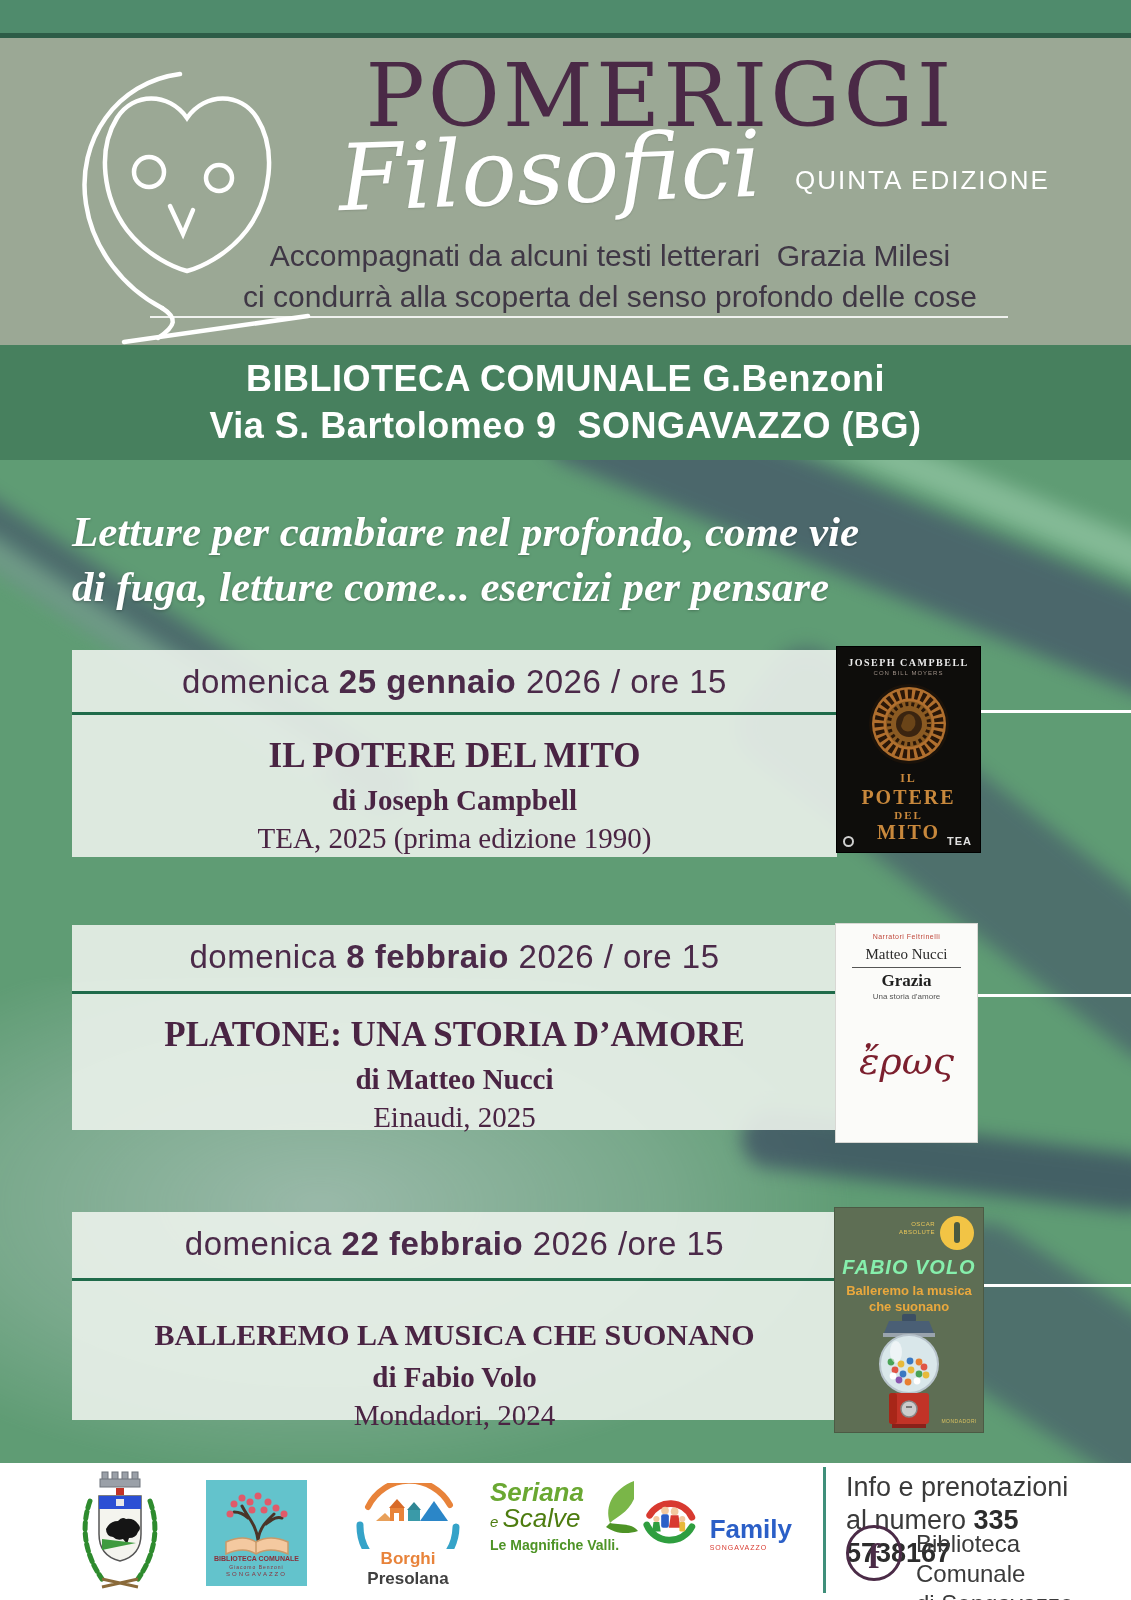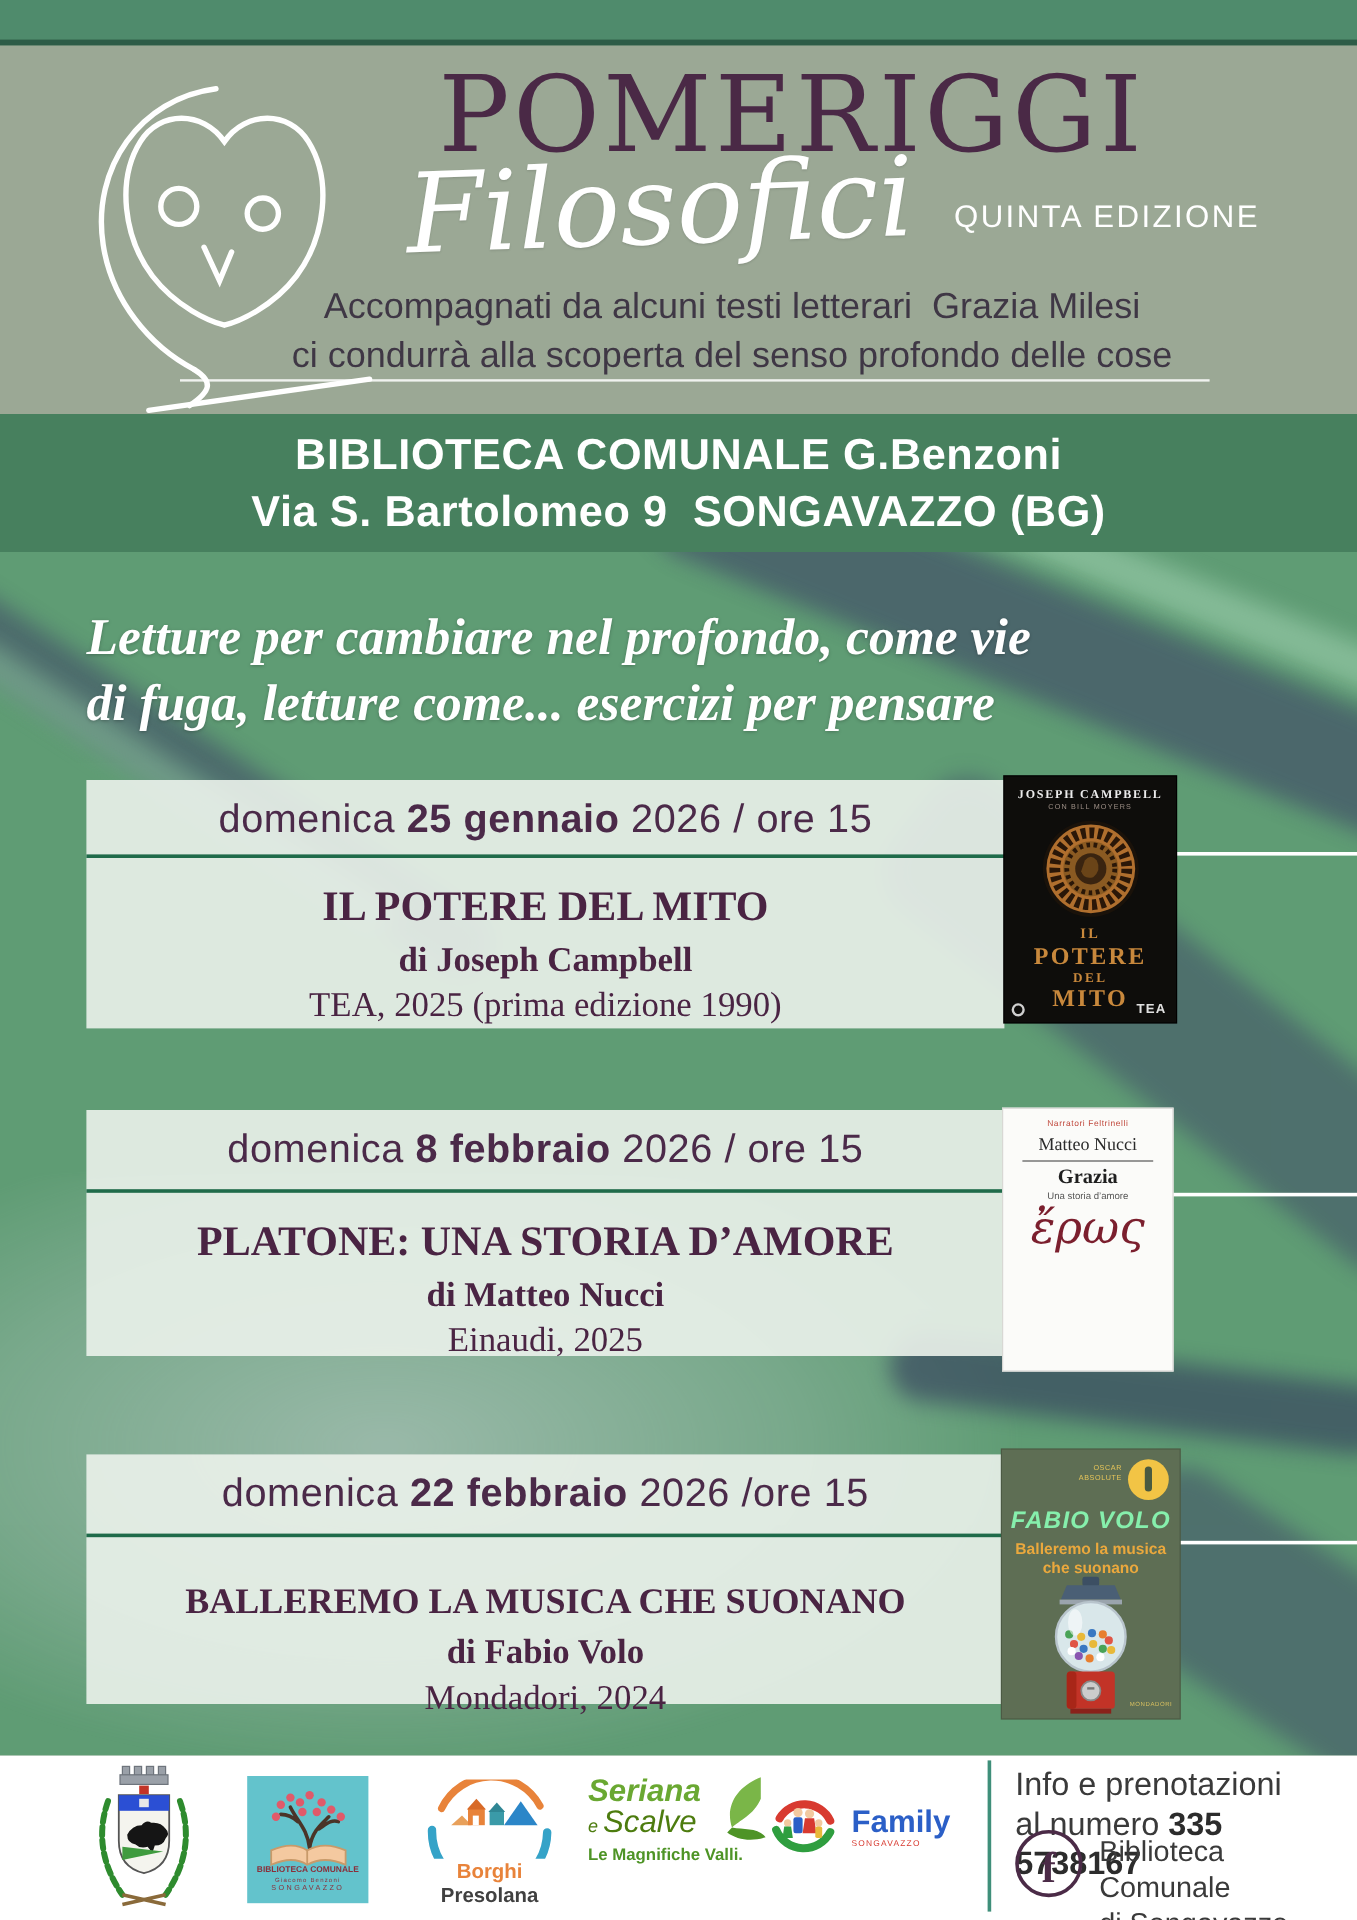--- a/index.html
+++ b/index.html
@@ -94,21 +94,21 @@
   .c1-tea{position:absolute;right:8px;bottom:5px;color:#e0e0e0;font-weight:700;font-size:11px;letter-spacing:1px;}
   .c1-dot{position:absolute;left:6px;bottom:5px;width:11px;height:11px;border:2px solid #cfcfcf;border-radius:50%;}
 
   
   .cover2{left:835px;top:463px;width:143px;height:220px;background:#fbfbf9;border:1px solid #d8d8d4;}
   .c2-imprint{margin-top:9px;text-align:center;font-size:7px;color:#c0483c;letter-spacing:.5px;}
   .c2-author{margin-top:6px;text-align:center;font-family:"Liberation Serif",serif;font-size:15px;color:#2a2a2a;}
   .c2-hr{width:78%;height:1px;background:#555;margin:4px auto 3px auto;}
   .c2-title{text-align:center;font-family:"Liberation Serif",serif;font-weight:700;font-size:17px;color:#1f1f1f;}
   .c2-sub{text-align:center;font-size:8px;color:#555;margin-top:1px;}
-  .c2-greek{text-align:center;font-family:"DejaVu Serif",serif;font-style:italic;
+  .c2-greek{margin-top:38px;text-align:center;font-family:"DejaVu Serif",serif;font-style:italic;
     font-size:38px;color:#7b1f2e;}
 
   
   .cover3{left:835px;top:748px;width:148px;height:224px;background:#5e6e54;box-shadow:0 0 0 1px #4c5a44;}
   .c3-badge{position:absolute;top:8px;right:9px;width:34px;height:34px;border-radius:50%;background:#f2c445;}
   .c3-statue{position:absolute;left:14px;top:6px;width:6px;height:21px;border-radius:3px;background:#4a5a40;}
   .c3-imprint{position:absolute;top:13px;right:48px;text-align:right;font-size:6px;color:#e8c65a;letter-spacing:.5px;line-height:1.3;}
   .c3-author{margin-top:48px;text-align:center;font-style:italic;font-weight:800;font-size:20px;
     letter-spacing:1px;color:#86efac;}
   .c3-title{margin-top:4px;text-align:center;font-weight:700;font-size:13px;color:#eaa83d;line-height:1.25;}
@@ -136,21 +136,21 @@
   .lg-borghi-text .w1{color:#e8833a;}
   .lg-borghi-text .w2{color:#404040;}
 
   .logo-seriana{left:490px;top:16px;width:150px;}
   .ls-l1{font-style:italic;font-weight:800;font-size:26px;color:#6aa832;line-height:1;}
   .ls-l2{font-style:italic;font-weight:400;font-size:26px;color:#4d7c0f;line-height:1;}
   .ls-l2 .small-e{font-size:15px;}
   .ls-l3{font-weight:700;font-size:14px;color:#4e9426;margin-top:6px;}
   .ls-leaf{position:absolute;right:0;top:0;}
 
-  .logo-family{left:642px;top:30px;width:150px;display:flex;align-items:center;gap:12px;}
+  .logo-family{left:642px;top:30px;width:150px;display:flex;align-items:flex-end;gap:12px;}
   .lf-text .t{font-weight:800;font-size:26px;color:#2b5fc7;line-height:1;}
   .lf-text .s{font-size:7px;color:#d83a30;letter-spacing:1px;margin-top:2px;}
 </style>
 </head>
 <body>
 
 <div id="poster">
 
   <div class="abs top-strip"></div>
 

